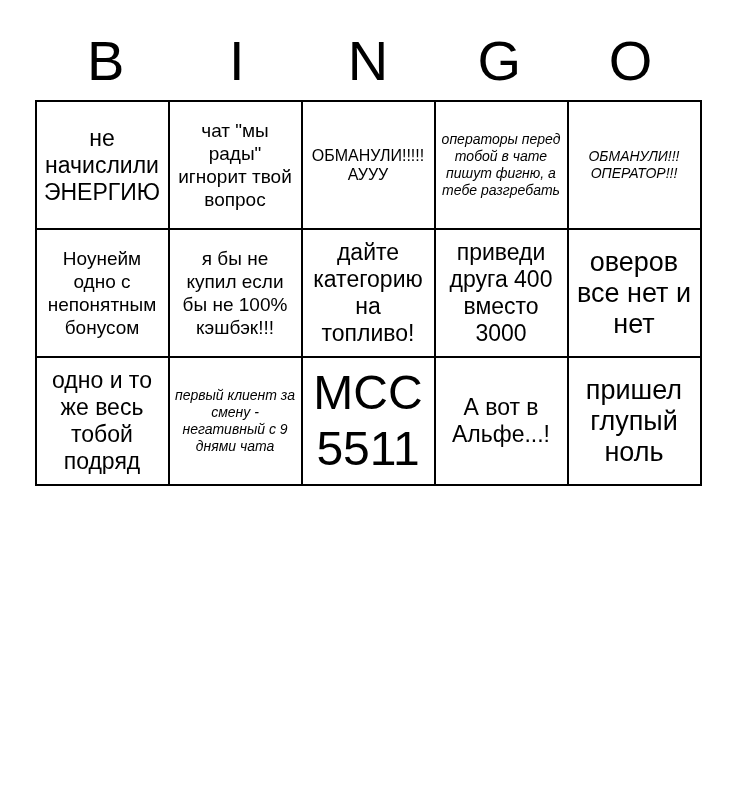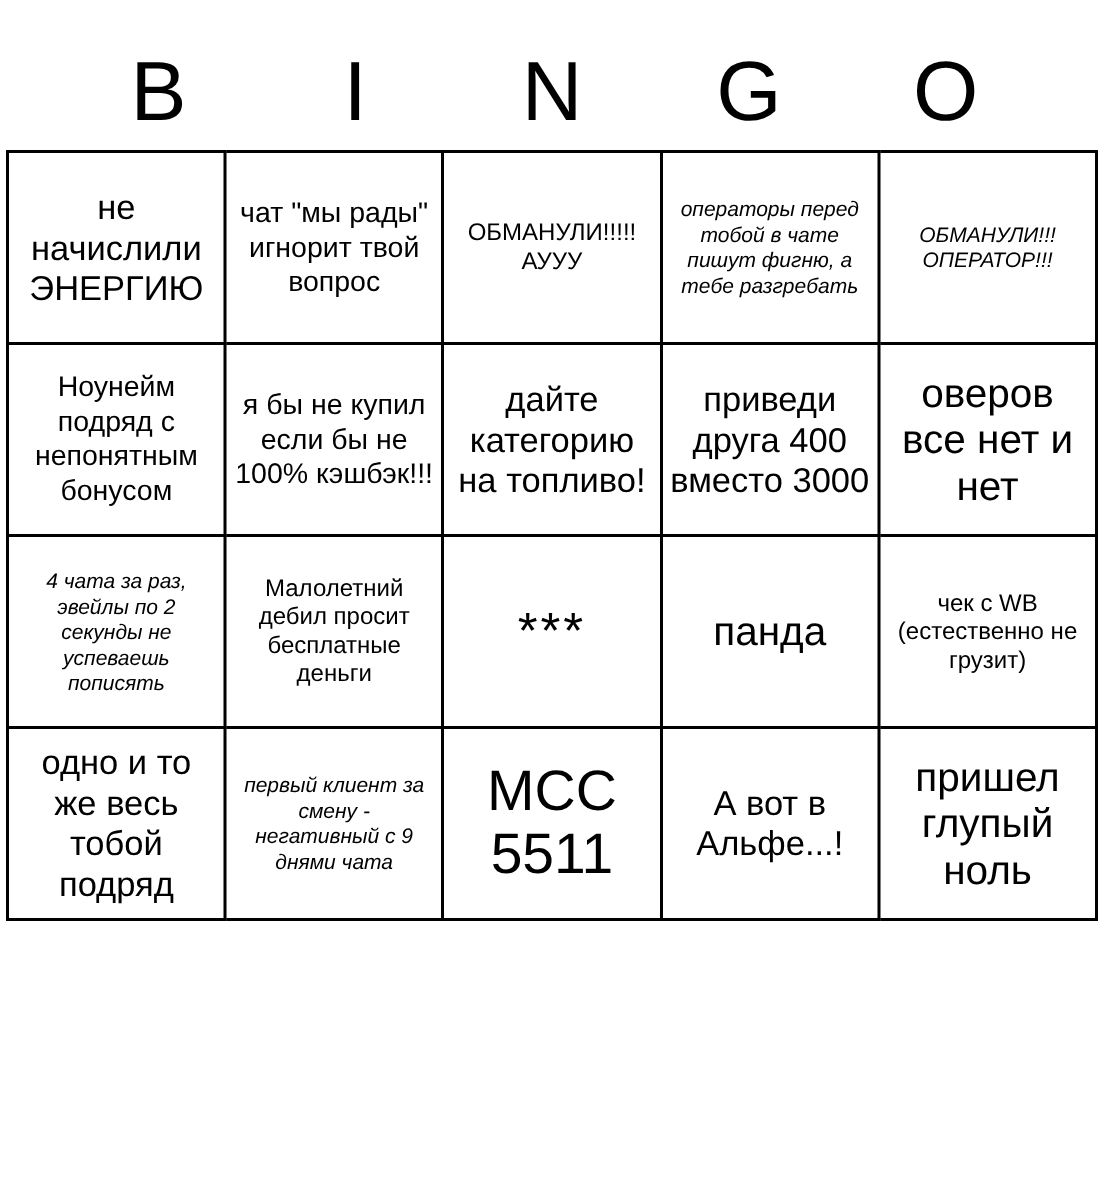--- a/index.html
+++ b/index.html
@@ -31,21 +31,21 @@
   .bingo-header .letter {
     flex: 1 1 0;
     text-align: center;
     font-size: 56px;
     line-height: 58px;
     font-weight: normal;
     font-family: "Liberation Sans", sans-serif;
     letter-spacing: 0;
   }
   .grid {
-    width: 728px;
+    width: 667px;
     margin: 0 auto;
     border-collapse: collapse;
     table-layout: fixed;
     border: 2px solid #000;
   }
   .grid td {
     border: 2px solid #000;
     text-align: center;
     vertical-align: middle;
     padding: 4px 5px;
@@ -53,21 +53,21 @@
     box-sizing: border-box;
     word-wrap: break-word;
     overflow: hidden;
   }
   
   .fs-xs { font-size: 14px; line-height: 17px; font-style: italic; }
   .fs-s  { font-size: 16px; line-height: 19px; }
   .fs-m  { font-size: 19px; line-height: 23px; }
   .fs-l  { font-size: 23px; line-height: 27px; }
   .fs-xl { font-size: 27px; line-height: 31px; }
-  .fs-xxl{ font-size: 38px; line-height: 42px; margin-left: 36px; }
+  .fs-xxl{ font-size: 48px; line-height: 56px; margin-left: 36px; }
   .free-cell { font-size: 34px; line-height: 34px; letter-spacing: 2px; }
 </style>
 </head>
 <body>
 
 <div class="page">
 
   <div class="bingo-header">
     <div class="letter">B</div>
     <div class="letter">I</div>
@@ -79,32 +79,25 @@
   <table class="grid">
     <tbody>
       <tr>
         <td class="fs-l">не начислили ЭНЕРГИЮ</td>
         <td class="fs-m">чат "мы рады" игнорит твой вопрос</td>
         <td class="fs-s">ОБМАНУЛИ!!!!! АУУУ</td>
         <td class="fs-xs">операторы перед тобой в чате пишут фигню, а тебе разгребать</td>
         <td class="fs-xs">ОБМАНУЛИ!!! ОПЕРАТОР!!!</td>
       </tr>
       <tr>
-        <td class="fs-m">Ноунейм подряд с непонятным бонусом</td>
+        <td class="fs-m">Ноунейм одно с непонятным бонусом</td>
         <td class="fs-m">я бы не купил если бы не 100% кэшбэк!!!</td>
         <td class="fs-l">дайте категорию на топливо!</td>
         <td class="fs-l">приведи друга 400 вместо 3000</td>
         <td class="fs-xl">оверов все нет и нет</td>
-      </tr>
-      <tr>
-        <td class="fs-xs">4 чата за раз, эвейлы по 2 секунды не успеваешь пописять</td>
-        <td class="fs-s">Малолетний дебил просит бесплатные деньги</td>
-        <td class="free-cell">***</td>
-        <td class="fs-xl">панда</td>
-        <td class="fs-s">чек с WB (естественно не грузит)</td>
       </tr>
       <tr>
         <td class="fs-l">одно и то же весь тобой подряд</td>
         <td class="fs-xs">первый клиент за смену - негативный с 9 днями чата</td>
         <td class="fs-xxl">MCC 5511</td>
         <td class="fs-l">А вот в Альфе...!</td>
         <td class="fs-xl">пришел глупый ноль</td>
       </tr>
     </tbody>
   </table>

